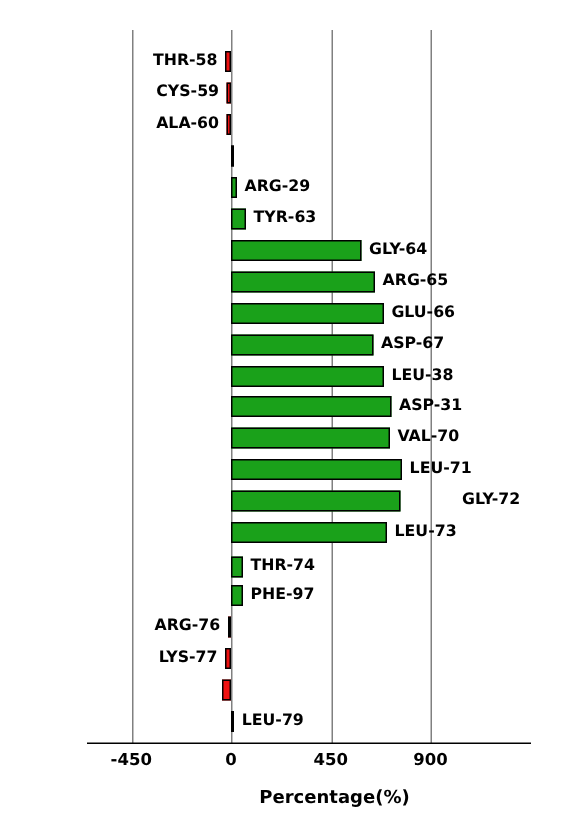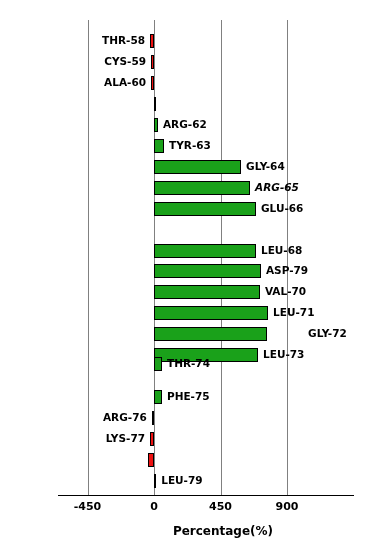--- a/index.html
+++ b/index.html
@@ -134,69 +134,73 @@
       </div>
       <div class="bar-row" style="top: 75.9px; height: 14px;">
         <div class="bar neg" title="ALA-60: -20%" style="width: 2.95556px; left: 151.044px;"></div>
         <div class="bar-label left" style="left: 40px; width: 106.044px;">ALA-60</div>
       </div>
       <div class="bar-row" style="top: 96.85px; height: 14px;">
         <div class="bar zero" title="PHE-61: 0%" style="width: 2.2px; left: 154px;"></div>
       </div>
       <div class="bar-row" style="top: 117.8px; height: 14px;">
         <div class="bar pos" title="ARG-62: 27%" style="width: 3.99px; left: 154px;"></div>
-        <div class="bar-label right" style="left: 162.99px;">ARG-62</div>
+        <div class="bar-label right" style="left: 162.99px;">ARG-29</div>
       </div>
       <div class="bar-row" style="top: 138.75px; height: 14px;">
         <div class="bar pos" title="TYR-63: 68%" style="width: 10.0489px; left: 154px;"></div>
         <div class="bar-label right" style="left: 169.049px;">TYR-63</div>
       </div>
       <div class="bar-row" style="top: 159.7px; height: 14px;">
         <div class="bar pos" title="GLY-64: 589%" style="width: 87.0411px; left: 154px;"></div>
         <div class="bar-label right" style="left: 246.041px; text-align: right;">GLY-64</div>
       </div>
-      <div class="bar-row" style="top: 180.65px; height: 14px; font-style: italic;">
+      <div class="bar-row" style="top: 180.65px; height: 14px;">
         <div class="bar pos" title="ARG-65: 650%" style="width: 96.0556px; left: 154px;"></div>
         <div class="bar-label right" style="left: 255.056px;">ARG-65</div>
       </div>
       <div class="bar-row" style="top: 201.6px; height: 14px;">
         <div class="bar pos" title="GLU-66: 690%" style="width: 101.967px; left: 154px;"></div>
         <div class="bar-label right" style="left: 260.967px;">GLU-66</div>
       </div>
+      <div class="bar-row" style="top: 222.55px; height: 14px;">
+        <div class="bar pos" title="ASP-67: 643%" style="width: 95.0211px; left: 154px;"></div>
+        <div class="bar-label right" style="left: 254.021px;">ASP-67</div>
+      </div>
       <div class="bar-row" style="top: 243.5px; height: 14px;">
         <div class="bar pos" title="LEU-68: 690%" style="width: 101.967px; left: 154px;"></div>
-        <div class="bar-label right" style="left: 260.967px;">LEU-68</div>
+        <div class="bar-label right" style="left: 260.967px;">LEU-38</div>
       </div>
       <div class="bar-row" style="top: 264.45px; height: 14px;">
         <div class="bar pos" title="ASP-69: 724%" style="width: 106.991px; left: 154px;"></div>
-        <div class="bar-label right" style="left: 265.991px;">ASP-79</div>
+        <div class="bar-label right" style="left: 265.991px;">ASP-31</div>
       </div>
       <div class="bar-row" style="top: 285.4px; height: 14px;">
         <div class="bar pos" title="VAL-70: 717%" style="width: 105.957px; left: 154px;"></div>
         <div class="bar-label right" style="left: 264.957px;">VAL-70</div>
       </div>
       <div class="bar-row" style="top: 306.35px; height: 14px;">
         <div class="bar pos" title="LEU-71: 772%" style="width: 114.084px; left: 154px;"></div>
         <div class="bar-label right" style="left: 273.084px;">LEU-71</div>
       </div>
       <div class="bar-row" style="top: 327.3px; height: 14px;">
         <div class="bar pos" title="GLY-72: 765%" style="width: 113.05px; left: 154px;"></div>
         <div class="bar-label right" style="left: 272.05px; margin-left: 36px;">GLY-72</div>
       </div>
       <div class="bar-row" style="top: 348.25px; height: 14px;">
         <div class="bar pos" title="LEU-73: 704%" style="width: 104.036px; left: 154px;"></div>
         <div class="bar-label right" style="left: 263.036px;">LEU-73</div>
       </div>
-      <div class="bar-row" style="top: 357px; height: 14px; text-decoration: underline;">
+      <div class="bar-row" style="top: 371px; height: 14px; text-decoration: underline;">
         <div class="bar pos" title="THR-74: 54%" style="width: 7.98px; left: 154px;"></div>
         <div class="bar-label right" style="left: 166.98px;">THR-74</div>
       </div>
       <div class="bar-row" style="top: 390.15px; height: 14px;">
         <div class="bar pos" title="PHE-75: 54%" style="width: 7.98px; left: 154px;"></div>
-        <div class="bar-label right" style="left: 166.98px;">PHE-75</div>
+        <div class="bar-label right" style="left: 166.98px;">PHE-97</div>
       </div>
       <div class="bar-row" style="top: 411.1px; height: 14px;">
         <div class="bar neg" title="ARG-76: -14%" style="width: 2.2px; left: 151.8px;"></div>
         <div class="bar-label left" style="left: 40px; width: 106.8px;">ARG-76</div>
       </div>
       <div class="bar-row" style="top: 432.05px; height: 14px;">
         <div class="bar neg" title="LYS-77: -27%" style="width: 3.99px; left: 150.01px;"></div>
         <div class="bar-label left" style="left: 40px; width: 105.01px;">LYS-77</div>
       </div>
       <div class="bar-row" style="top: 453px; height: 14px;">

